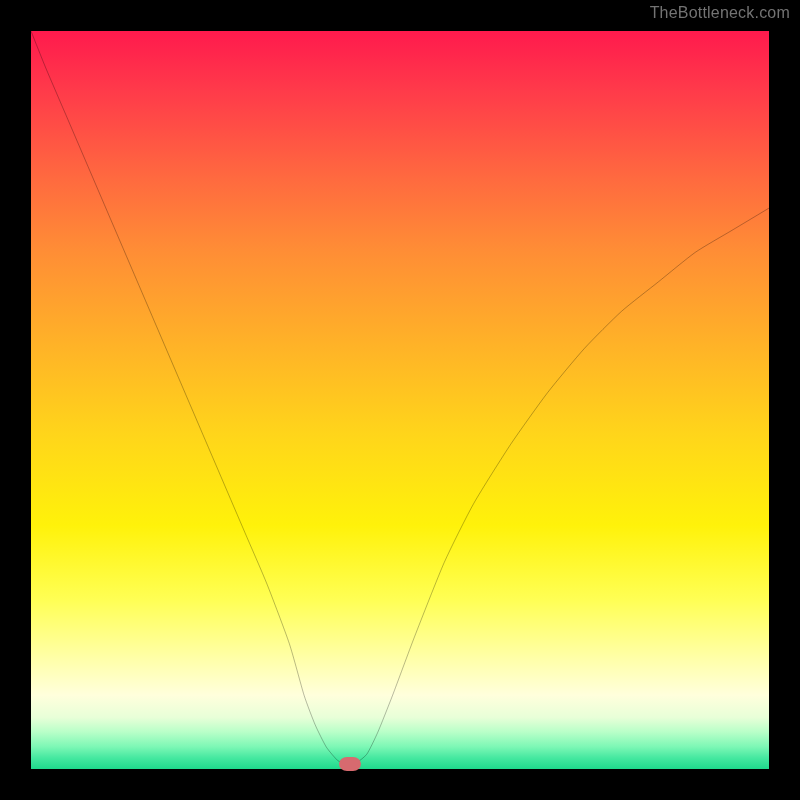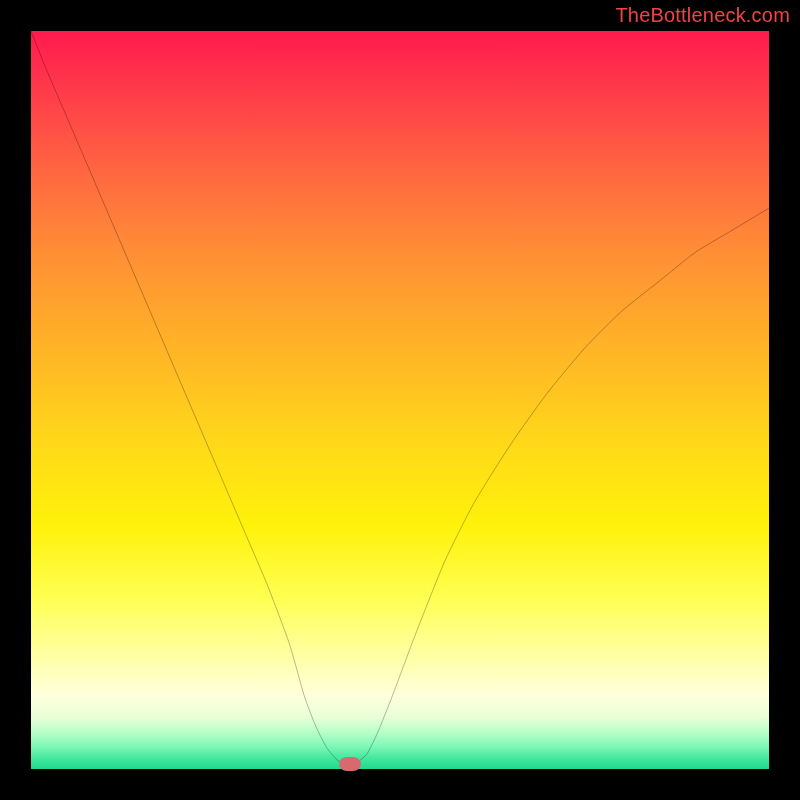--- a/index.html
+++ b/index.html
@@ -31,22 +31,22 @@
       #e8ffd8 93%,
       #b8ffc8 95%,
       #7cf7b5 97%,
       #45e8a0 98.5%,
       #1fd98c 100%);
   }
   .watermark {
     position: absolute;
     top: 4px;
     right: 10px;
-    color: #ef4444;
-    font-size: 20px;
+    color: #737373;
+    font-size: 16px;
     font-weight: 500;
     letter-spacing: 0.2px;
     user-select: none;
   }
   .plot {
     position: absolute;
     left: 31px;
     top: 31px;
     width: 738px;
     height: 738px;

